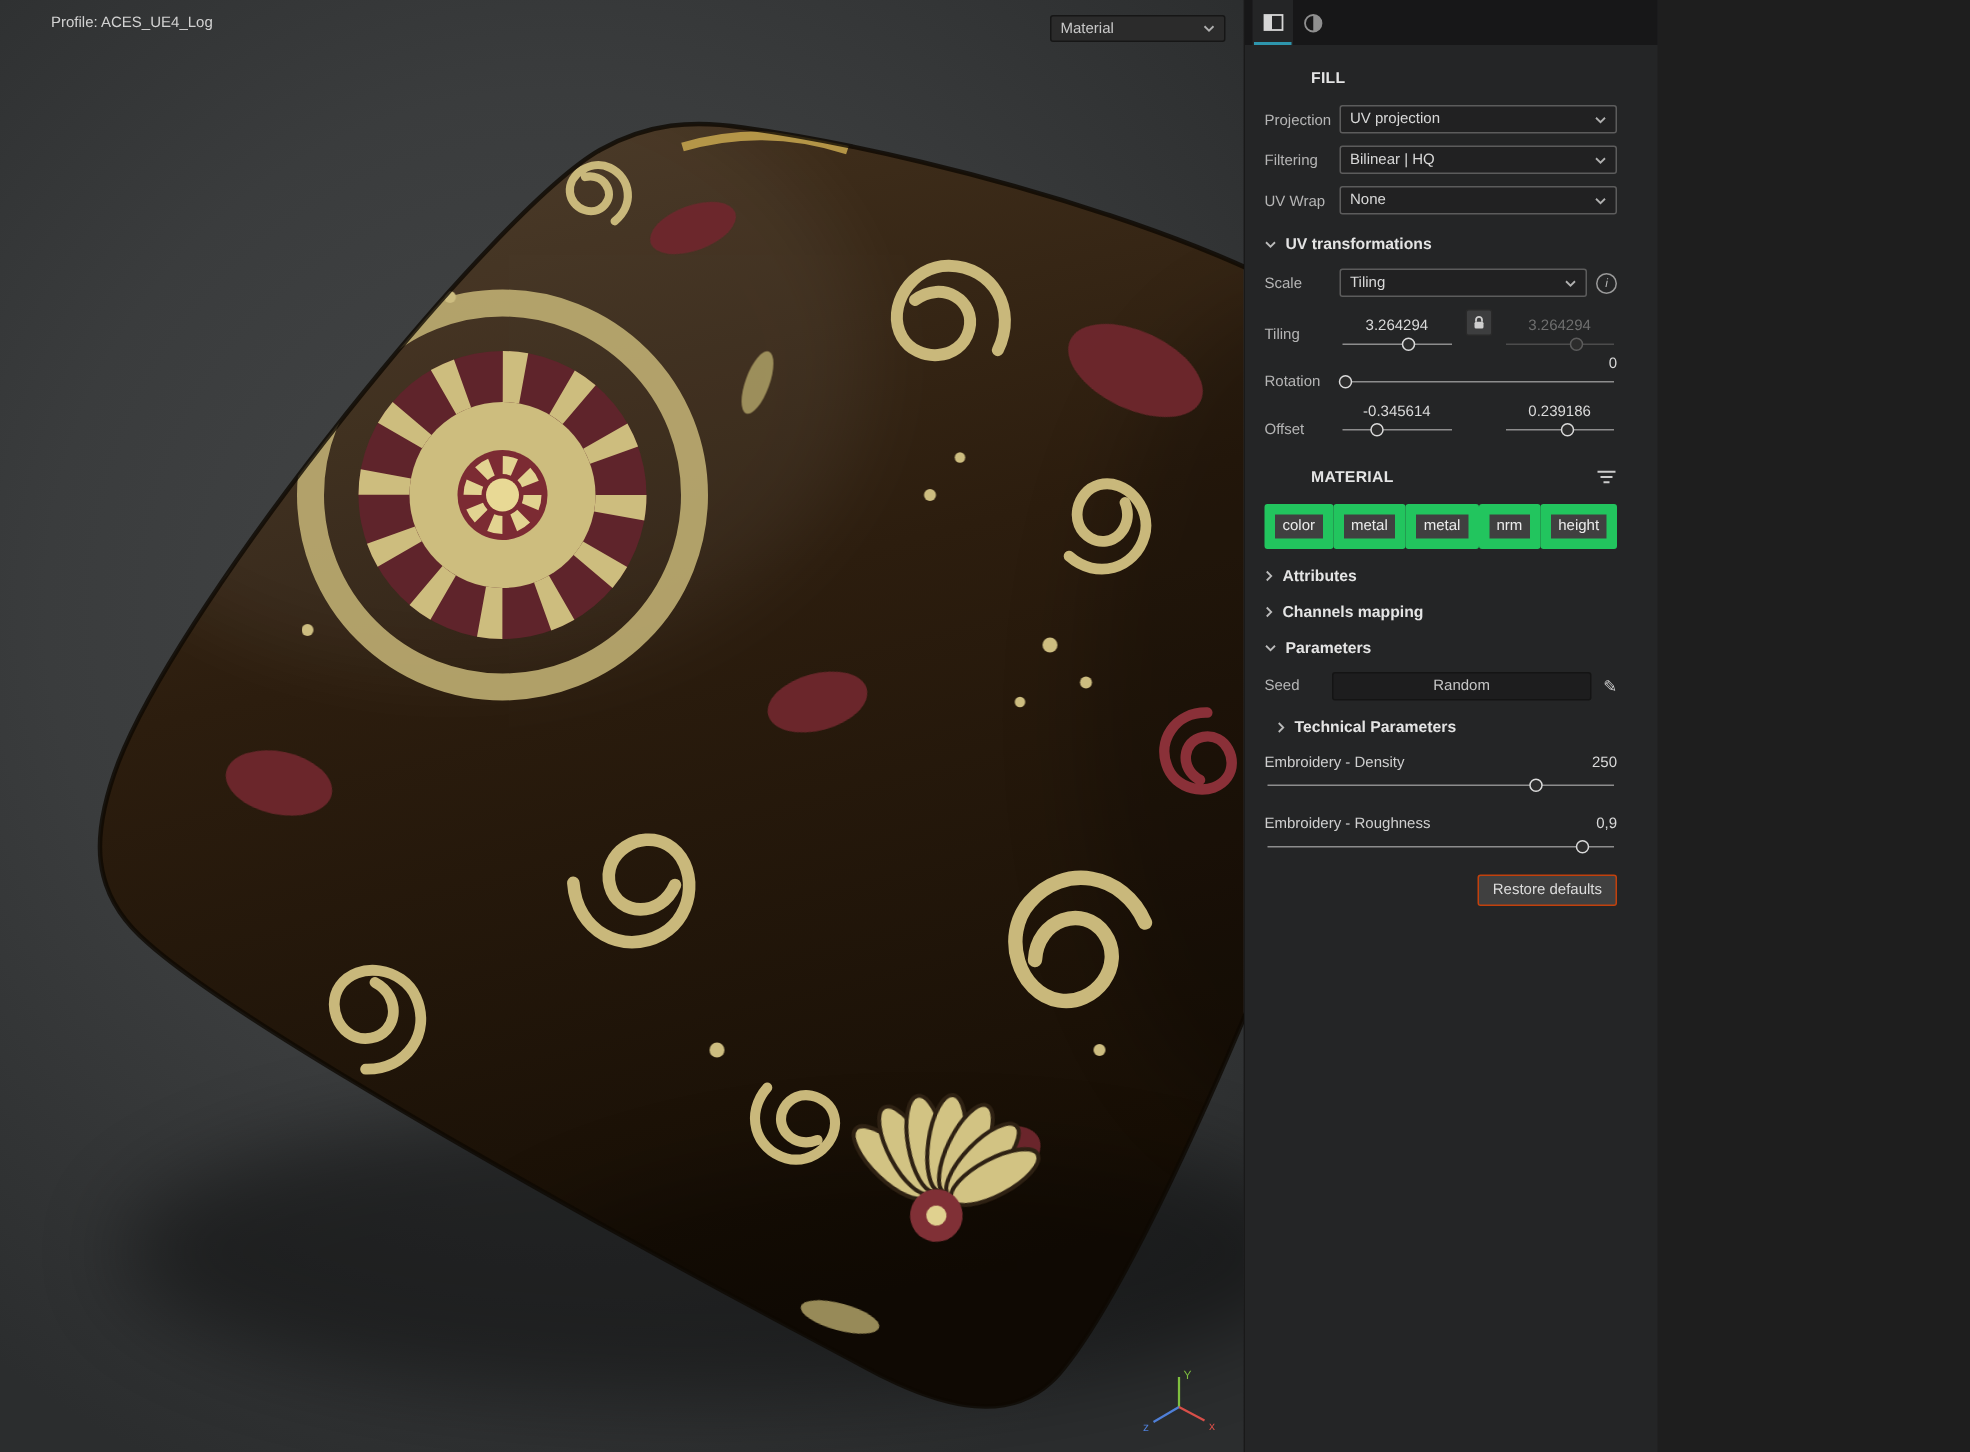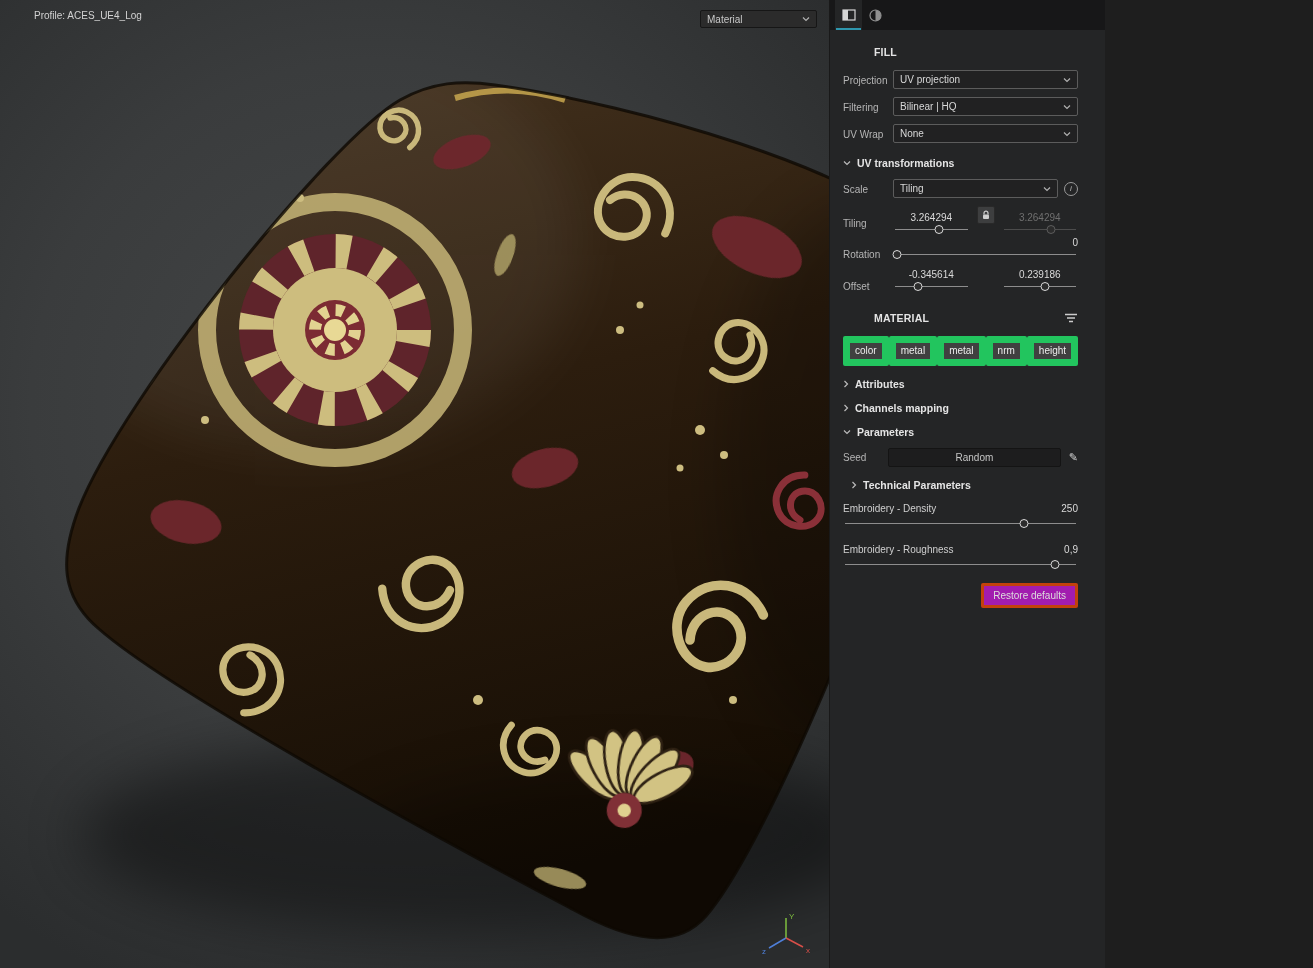--- a/index.html
+++ b/index.html
@@ -68,21 +68,21 @@
   .seed-row{display:flex;align-items:center;margin:2px 0 6px;}
   .seed-label{width:45px;font-size:10px;color:#b5b5b5;flex:none;}
   .seed-field{flex:1;height:17px;background:#1d1d1e;border:1px solid #141414;border-radius:2px;color:#c5c5c5;
     font-size:10px;display:flex;align-items:center;justify-content:center;cursor:pointer;}
   .pencil{margin-left:8px;color:#d0d0d0;font-size:11px;cursor:pointer;}
 
   .param{margin:12px 0 2px;}
   .param-top{display:flex;justify-content:space-between;font-size:10px;color:#cfcfcf;margin-bottom:3px;}
   .param .slider{height:14px;}
   .restore-row{display:flex;justify-content:flex-end;margin-top:10px;}
-  .restore-btn{background:#a21caf;border:3px solid #c2410c;border-radius:2px;color:#dddddd;font-size:10px;
+  .restore-btn{background:#404040;border:1px solid #c2410c;border-radius:2px;color:#dddddd;font-size:10px;
     padding:4px 9px;cursor:pointer;font-family:inherit;text-align:right;}
 </style>
 </head>
 <body>
 
 <div class="app">
 
   <div class="viewport">
 
     <svg class="scene" width="1037" height="968" viewBox="0 0 1037 968">

